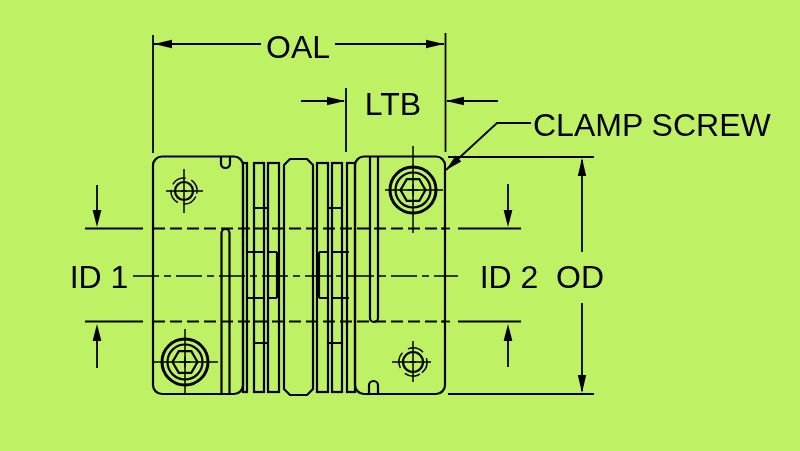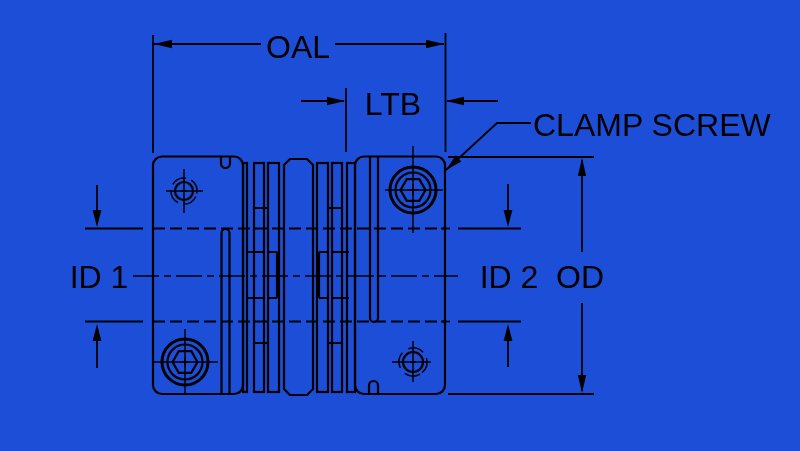--- a/index.html
+++ b/index.html
@@ -1,19 +1,19 @@
 <!DOCTYPE html>
 <html><head>
 <meta charset="utf-8">
 <style>
   html, body { margin: 0; padding: 0; background: #fff; }
   .stage {
     position: relative;
     width: 800px; height: 451px;
-    background: #1d4ed8;
+    background: #bef264;
     overflow: hidden;
     font-family: "Liberation Sans", sans-serif;
   }
   svg text {
     font-family: "Liberation Sans", sans-serif;
     font-size: 32px;
     fill: #000;
   }
   svg .ln   { stroke: #000; stroke-width: 2.2; fill: none; stroke-linecap: butt; }
   svg .thin { stroke: #000; stroke-width: 1.5; fill: none; }

